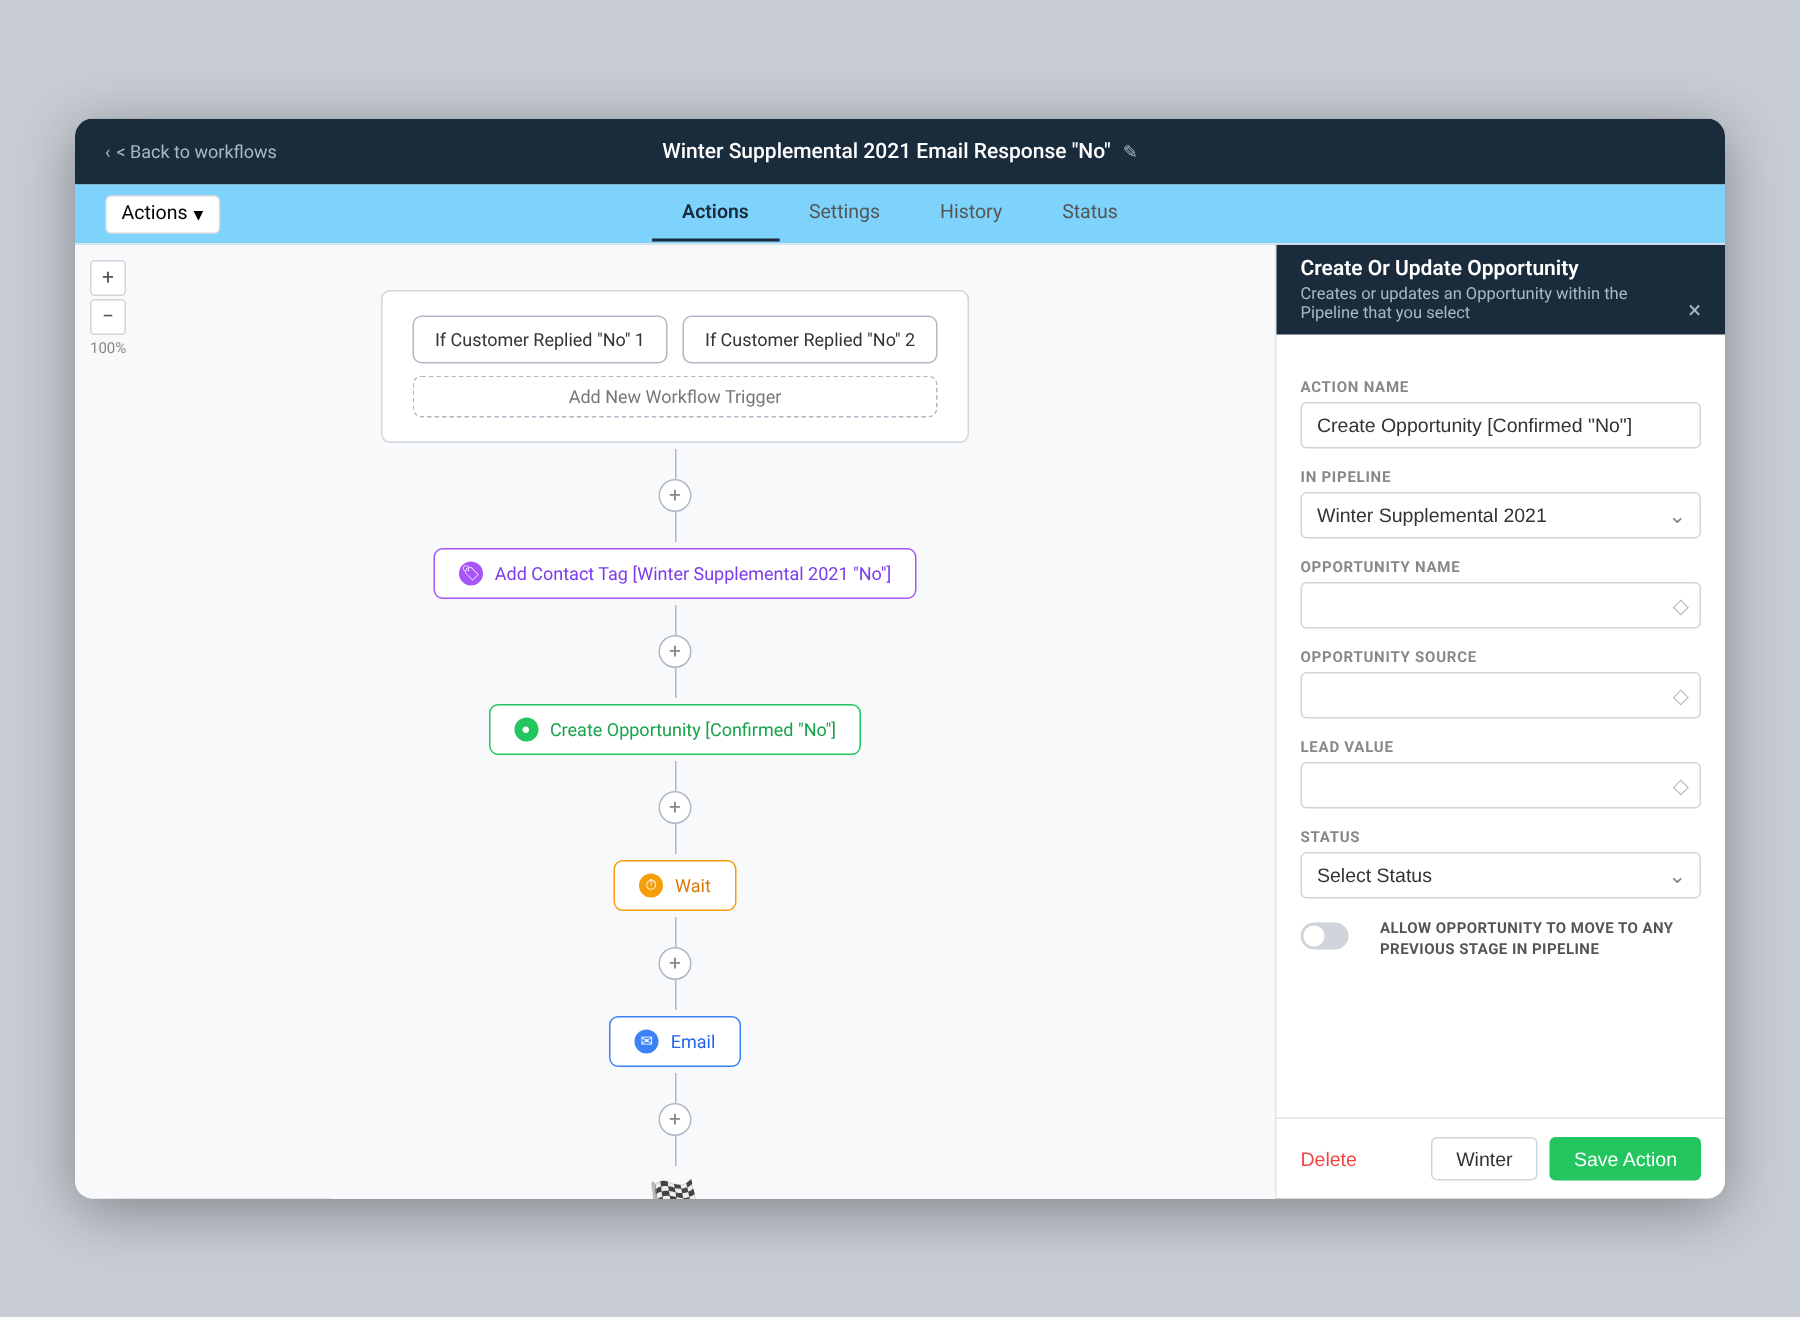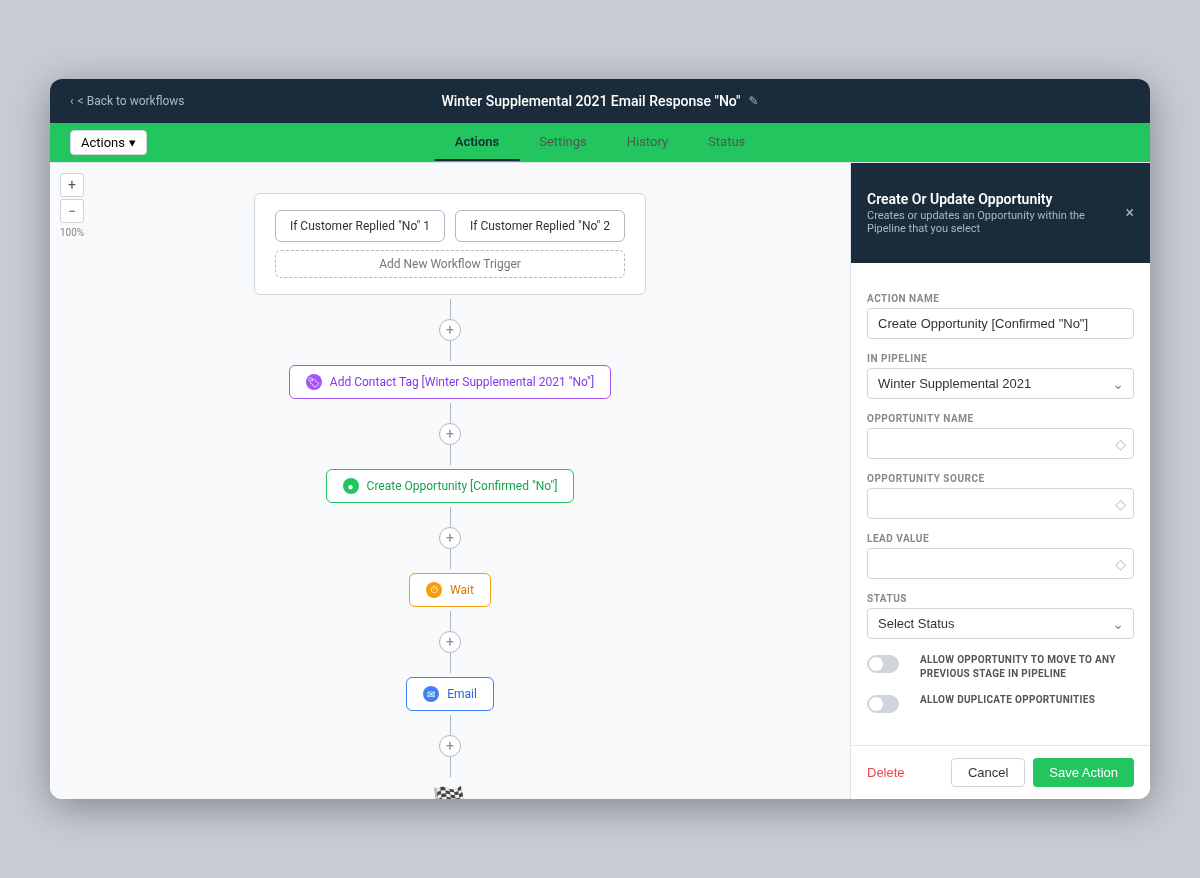--- a/index.html
+++ b/index.html
@@ -51,21 +51,21 @@
       align-items: center;
       gap: 8px;
     }
     .edit-icon {
       color: #aab8c6;
       cursor: pointer;
       font-size: 12px;
     }
     
     .tabs-bar {
-      background: #22c55e;
+      background: #7dd3fc;
       border-bottom: 1px solid #e0e4e8;
       display: flex;
       align-items: center;
       padding: 0 20px;
       height: 40px;
       flex-shrink: 0;
     }
     .actions-dropdown {
       background: #fff;
       border: 1px solid #d0d5db;
@@ -258,23 +258,23 @@
       width: 300px;
       background: #fff;
       border-left: 1px solid #e0e4e8;
       display: flex;
       flex-direction: column;
       flex-shrink: 0;
     }
     .panel-header {
       background: #1a2b3c;
       color: #fff;
-      padding: 28px 16px;
-      display: flex;
-      align-items: center;
+      padding: 8px 16px;
+      display: flex;
+      align-items: flex-end;
       justify-content: space-between;
     }
     .panel-title {
       font-size: 14px;
       font-weight: 600;
     }
     .panel-subtitle {
       font-size: 11px;
       color: #aab8c6;
       margin-top: 2px;
@@ -602,30 +602,26 @@
           <div class="select-wrapper">
             <select class="field-select"><option>Select Status</option></select>
           </div>
         </div>
 
         <div class="toggle-row">
           <div class="toggle"></div>
           <div class="toggle-label">ALLOW OPPORTUNITY TO MOVE TO ANY PREVIOUS STAGE IN PIPELINE</div>
         </div>
 
-        <div class="toggle-row">
-          <div class="toggle"></div>
-          <div class="toggle-label">ALLOW DUPLICATE OPPORTUNITIES</div>
-        </div>
 
       </div>
 
       <div class="panel-footer">
         <button class="delete-btn">Delete</button>
         <div class="footer-actions">
-          <button class="cancel-btn">Cancel</button>
+          <button class="cancel-btn">Winter</button>
           <button class="save-btn">Save Action</button>
         </div>
       </div>
     </div>
 
   </div>
 </div>
 
 </body></html>

